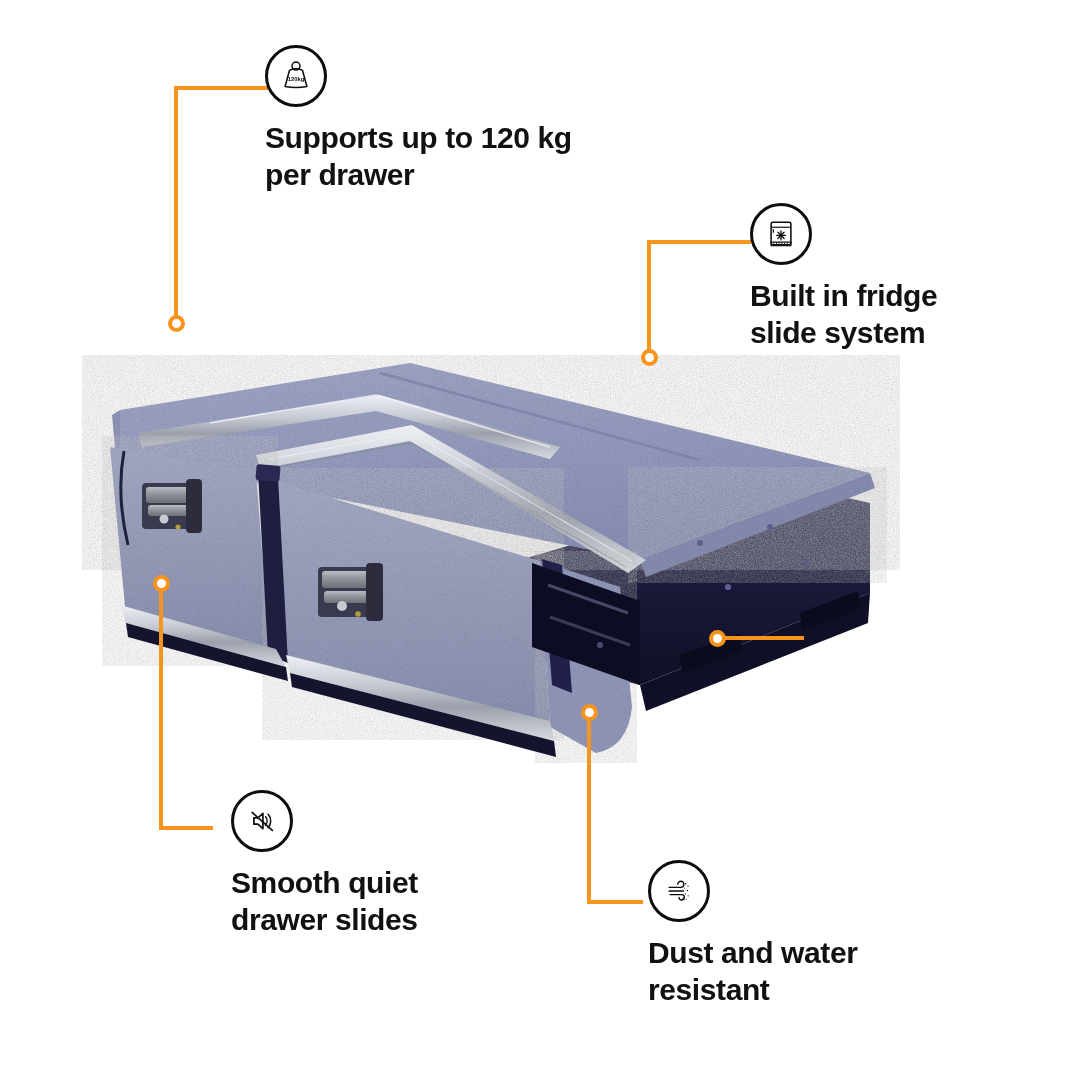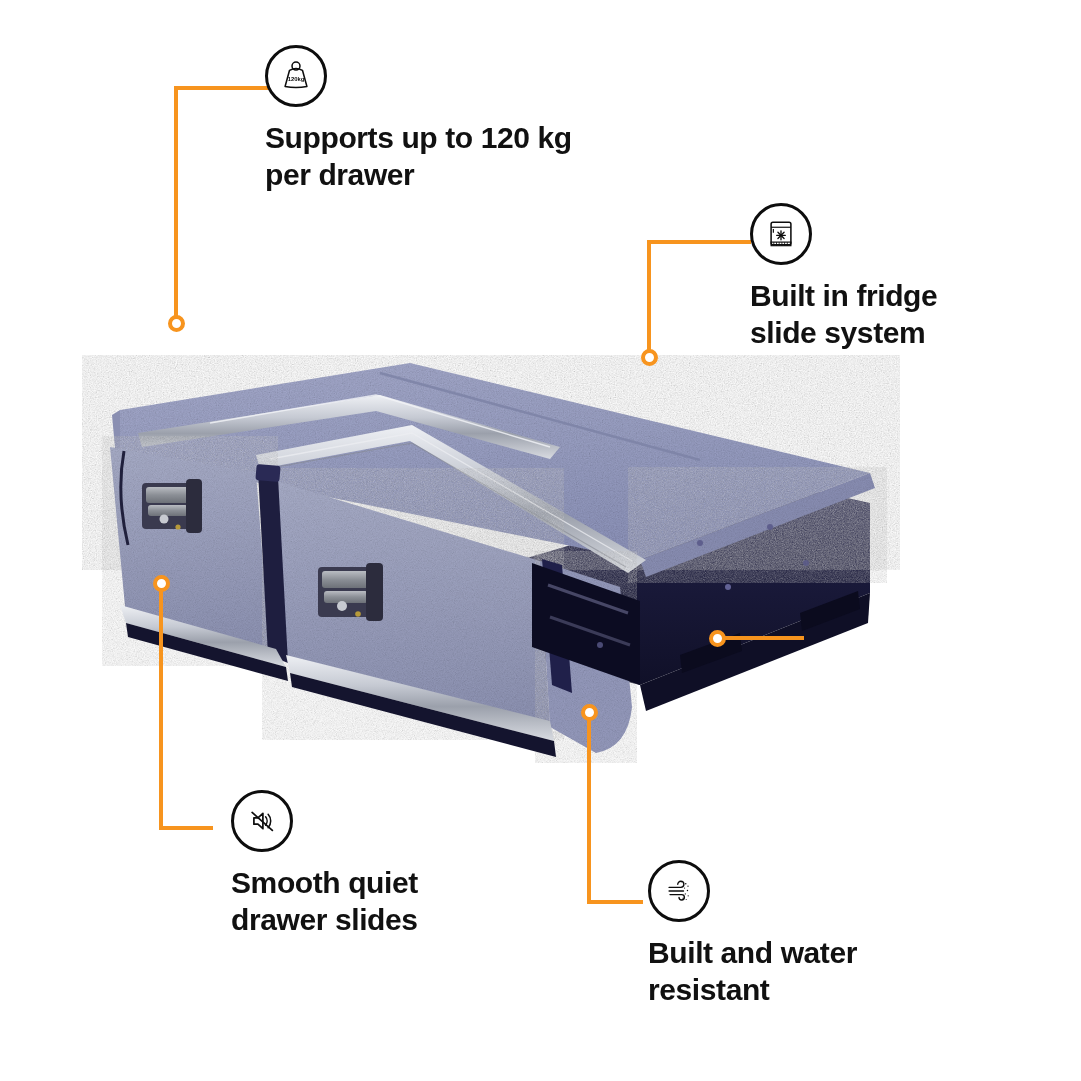--- a/index.html
+++ b/index.html
@@ -261,17 +261,17 @@
           <circle cx="26.2" cy="16.8" r="0.6"></circle>
           <circle cx="29.4" cy="19.5" r="0.8"></circle>
           <circle cx="27" cy="23.2" r="0.65"></circle>
           <circle cx="30.2" cy="25.4" r="0.7"></circle>
           <circle cx="24.6" cy="28" r="0.75"></circle>
           <circle cx="28" cy="29.4" r="0.6"></circle>
           <circle cx="22.5" cy="9.6" r="0.6"></circle>
         </g>
       </svg>
     </div>
-    <div class="ctext">Built and water
+    <div class="ctext">Dust and water
 resistant</div>
   </div>
 
 </div>
 
 </body></html>

